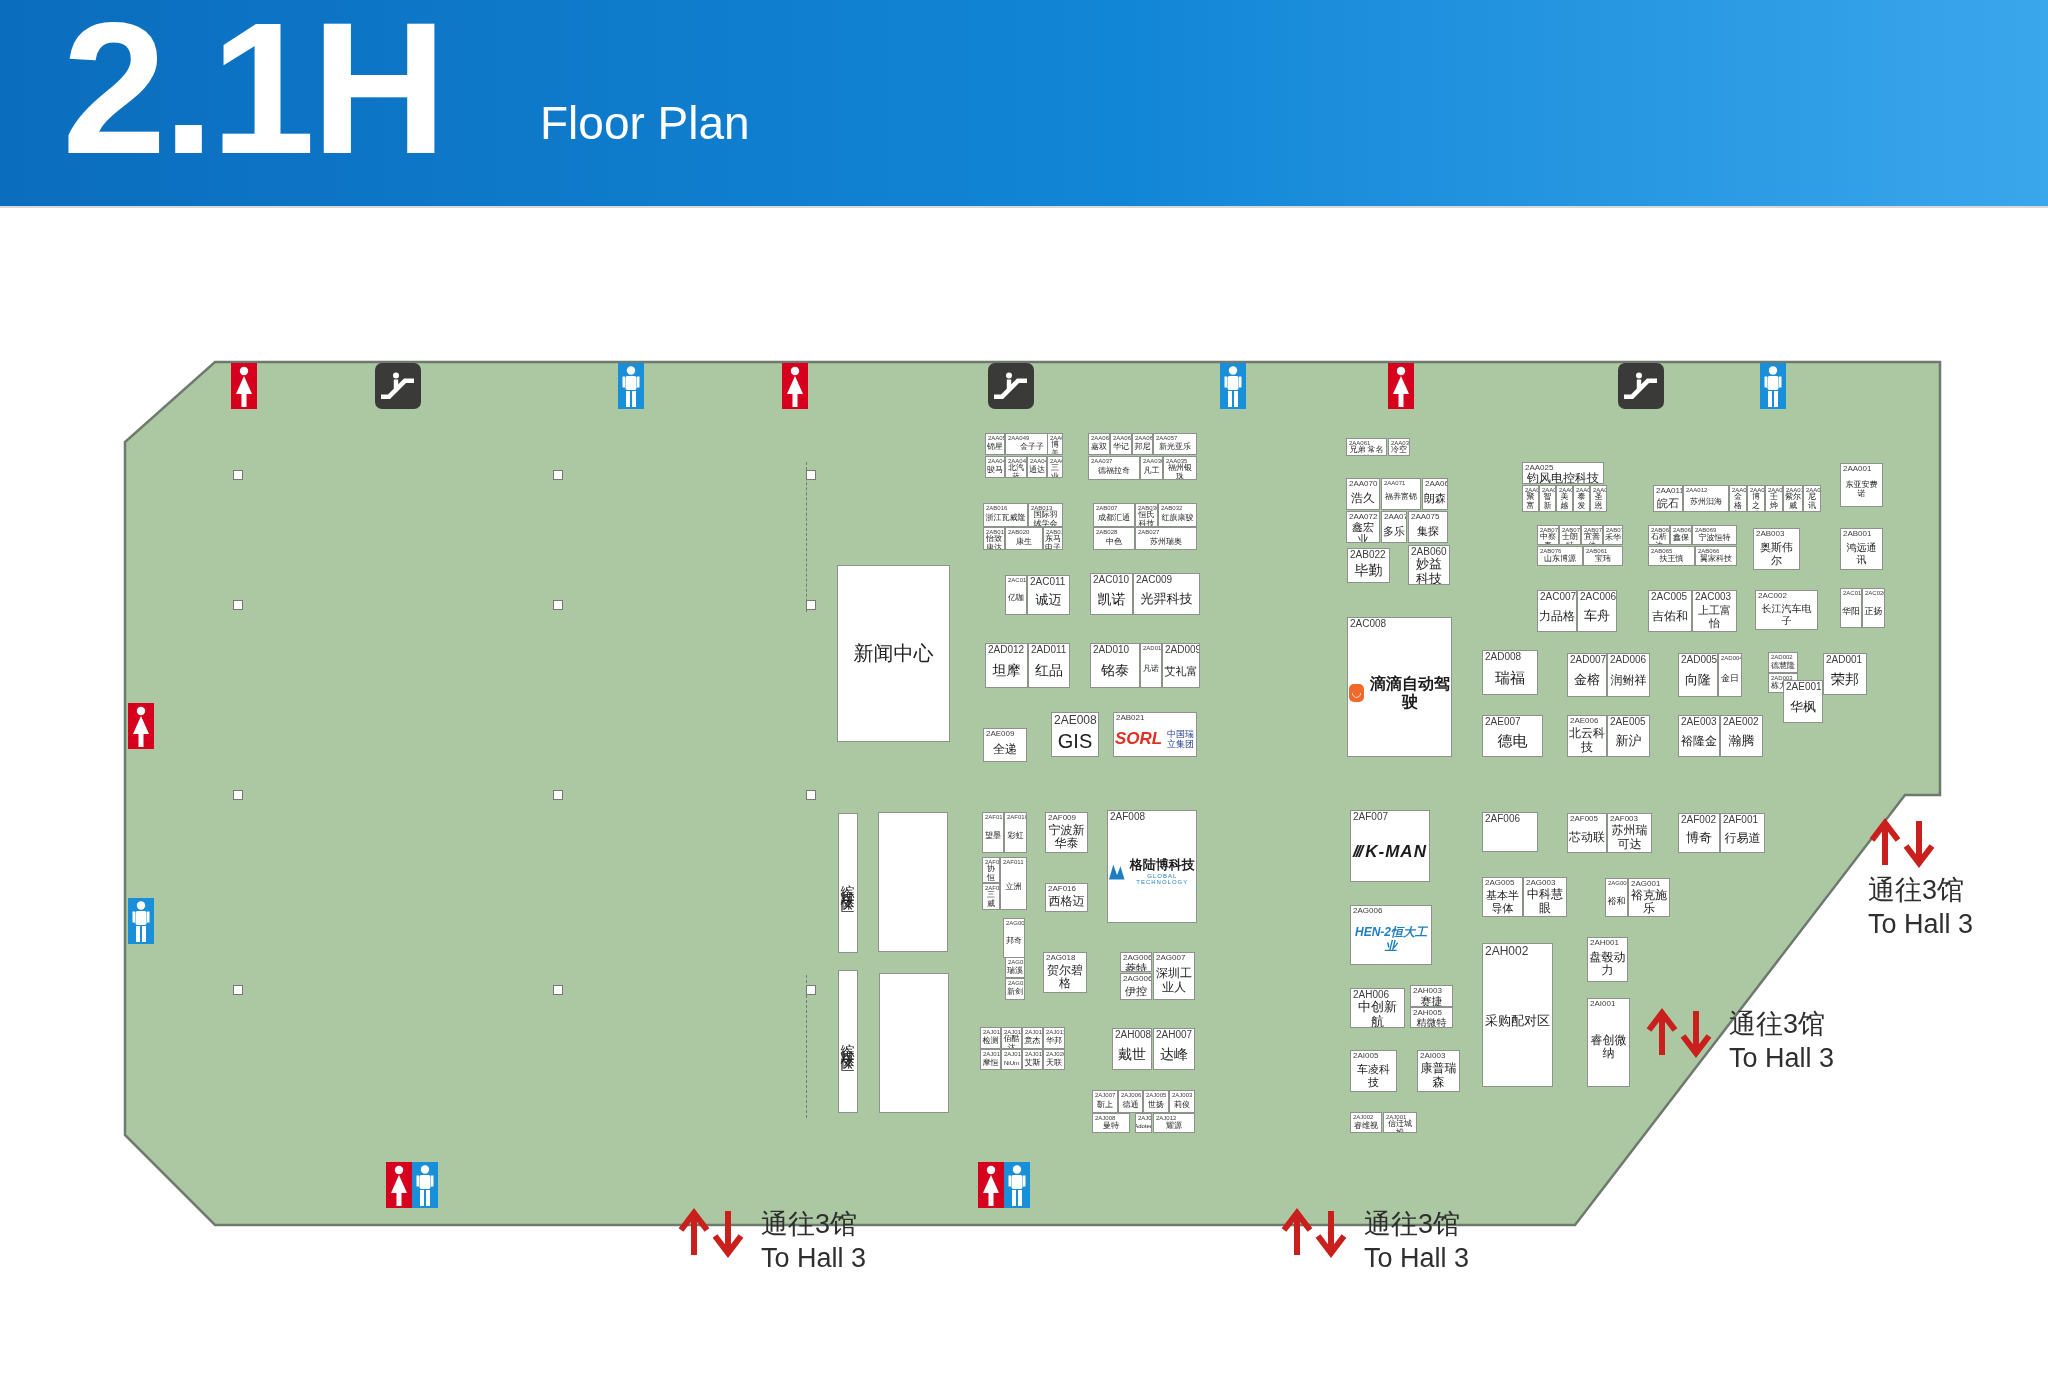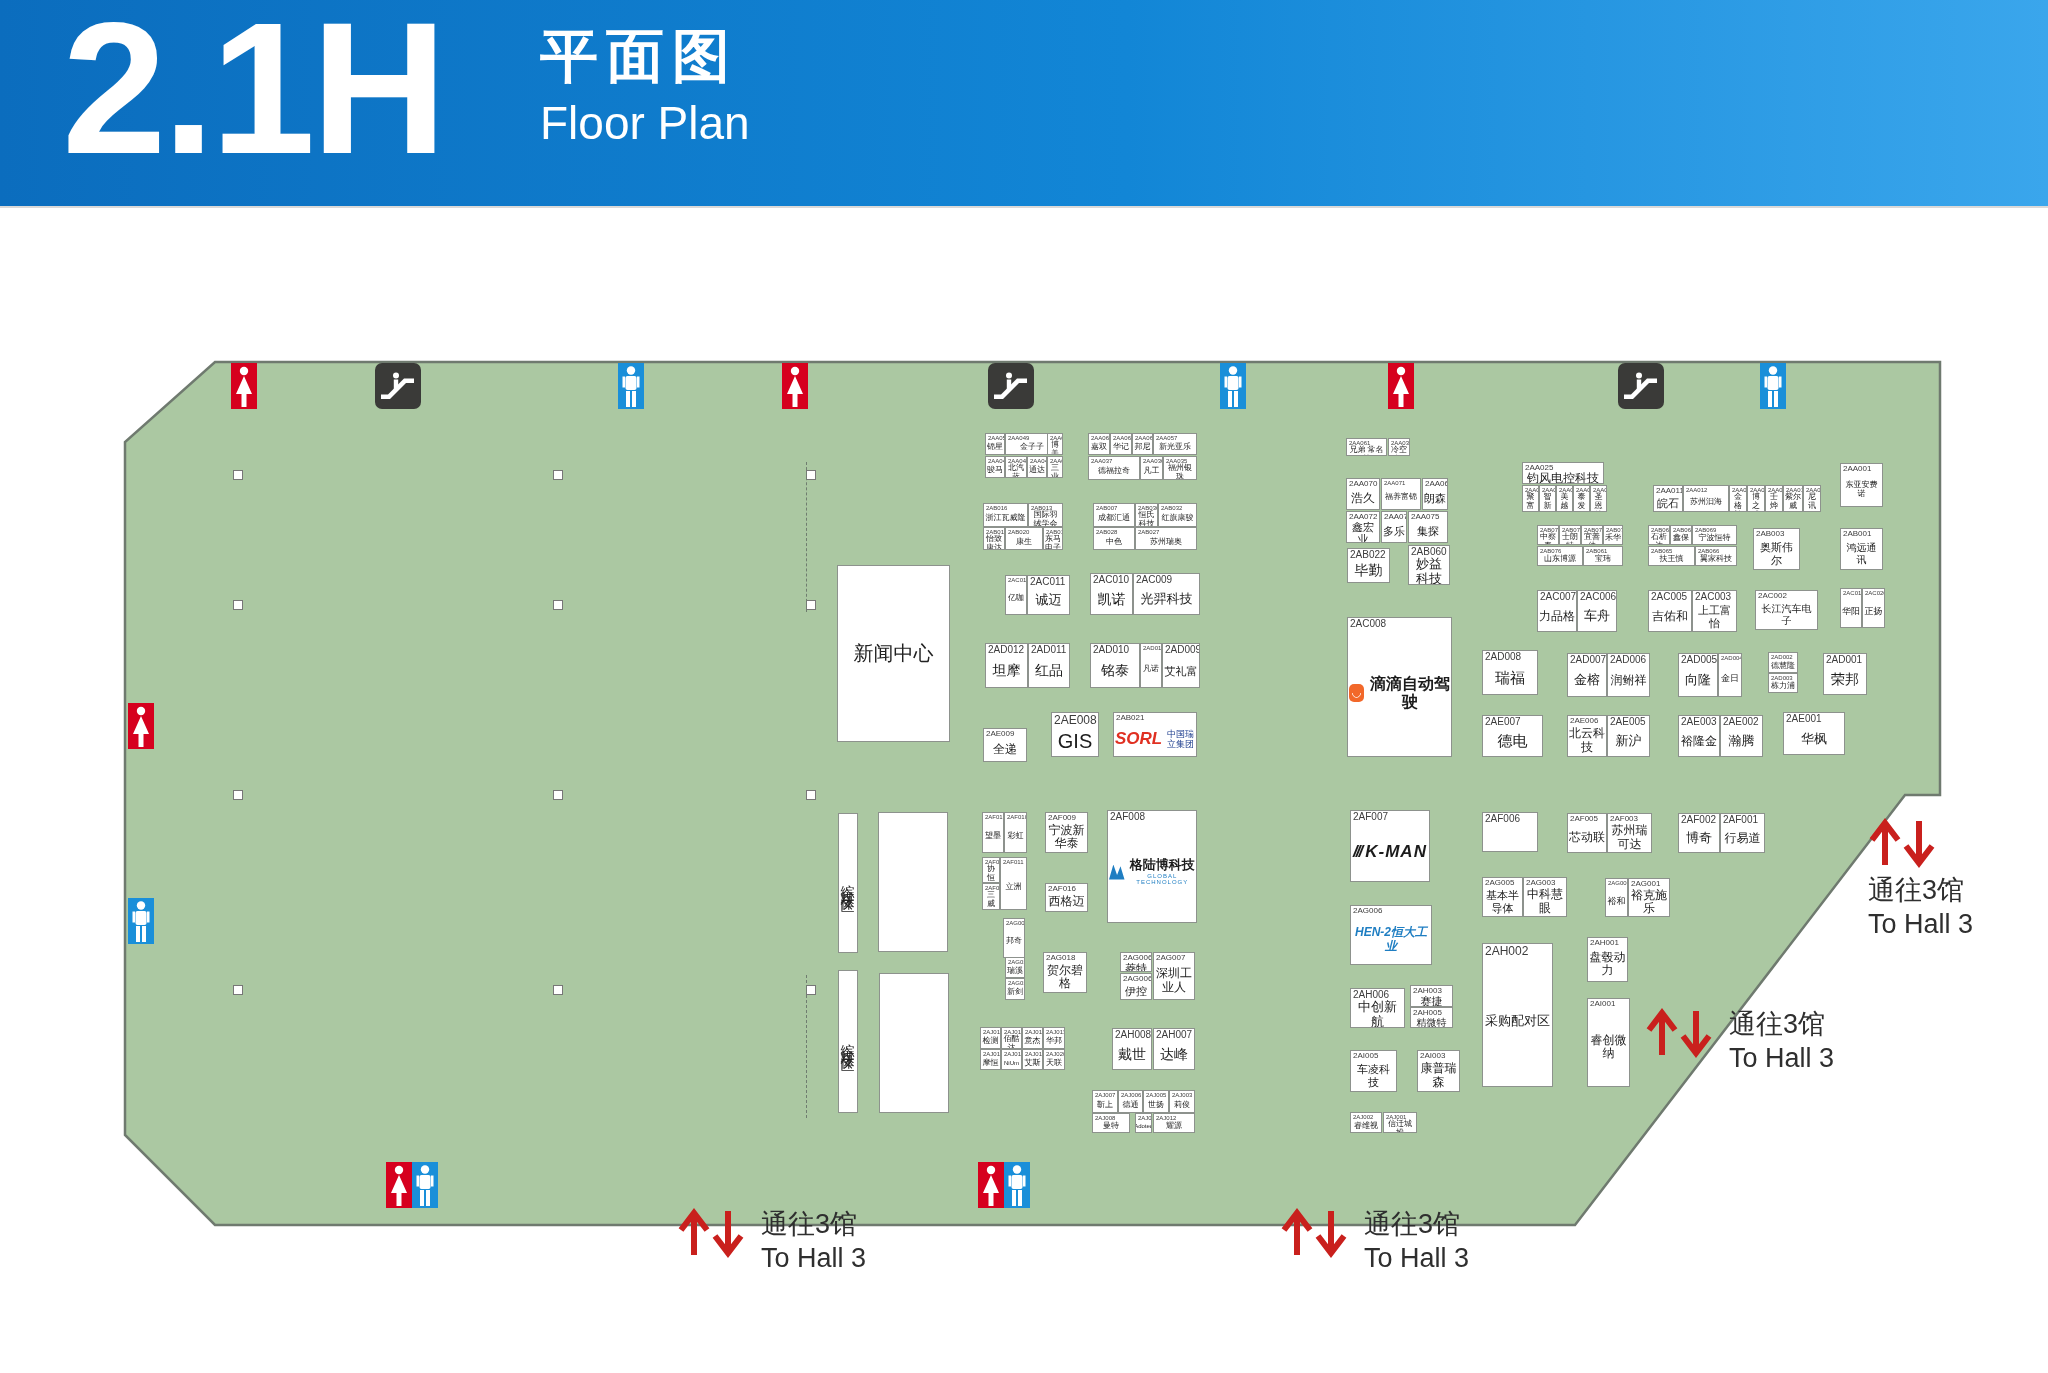--- a/index.html
+++ b/index.html
@@ -53,21 +53,20 @@
   .exit.col{flex-direction:column;gap:6px;}
   .exit .arrows{display:flex;flex-direction:row;line-height:0;}
   .exit .txt{color:#2f2f2f;font-size:27px;line-height:1.25;white-space:nowrap;}
 </style>
 </head>
 <body>
 
 <div id="stage">
   <div class="header">
     <div class="hall">2.1H</div>
-    <div class="title-zh">平面图</div>
     <div class="title-en">Floor Plan</div>
   </div>
   <svg class="plan-svg" width="2048" height="1373">
     <polygon points="215,362 1940,362 1940,795 1905,795 1575,1225 215,1225 125,1135 125,442" fill="#abc8a2" stroke="#6f7a6f" stroke-width="2.5"></polygon>
   </svg>
 <div class="area" style="font-size: 20px; left: 837px; top: 565px; width: 113px; height: 177px;">新闻中心</div>
     <div class="area vert" style="font-size: 14px; left: 838px; top: 813px; width: 20px; height: 140px;">综合媒体区</div>
     <div class="area" style="font-size: 12px; left: 878px; top: 812px; width: 70px; height: 140px;"></div>
     <div class="area vert" style="font-size: 14px; left: 838px; top: 970px; width: 20px; height: 143px;">综合媒体区</div>
     <div class="area" style="font-size: 12px; left: 879px; top: 973px; width: 70px; height: 140px;"></div>
@@ -574,21 +573,21 @@
       <div class="bn" style="font-size: 13px;">新沪</div>
     </div>
     <div class="booth m" style="left: 1678px; top: 715px; width: 42px; height: 42px;">
       <span class="bid">2AE003</span>
       <div class="bn" style="font-size: 12px;">裕隆金</div>
     </div>
     <div class="booth m" style="left: 1720px; top: 715px; width: 43px; height: 42px;">
       <span class="bid">2AE002</span>
       <div class="bn" style="font-size: 13px;">瀚腾</div>
     </div>
-    <div class="booth m" style="left: 1783px; top: 712px; width: 62px; height: 43px;">
+    <div class="booth m" style="left: 1783px; top: 680px; width: 40px; height: 43px;">
       <span class="bid">2AE001</span>
       <div class="bn" style="font-size: 13px;">华枫</div>
     </div>
     <div class="booth m lg-kman" style="left: 1350px; top: 810px; width: 80px; height: 72px;">
       <span class="bid">2AF007</span>
       <div class="bn">K-MAN</div>
     </div>
     <div class="booth m" style="left: 1482px; top: 812px; width: 56px; height: 40px;">
       <span class="bid">2AF006</span>
       <div class="bn" style="font-size: 14px; margin-top: 34px;">凯展</div>

